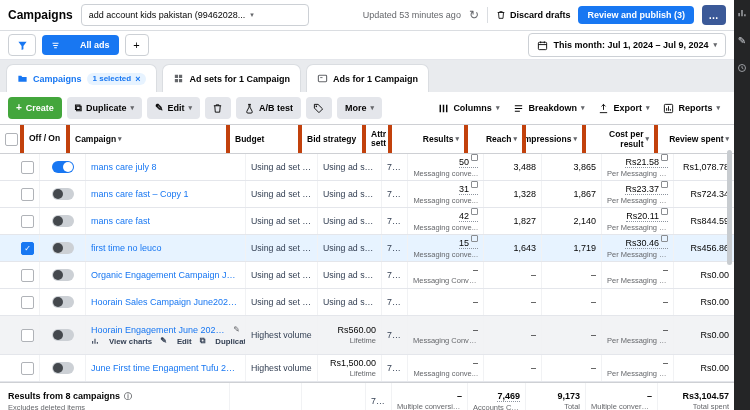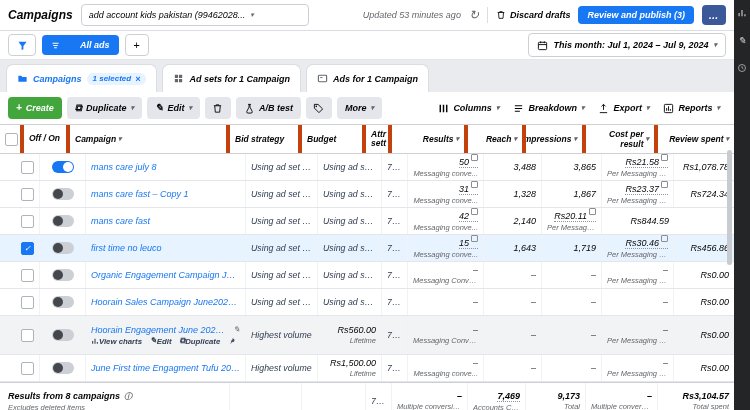--- a/index.html
+++ b/index.html
@@ -1,17 +1,17 @@
 <!DOCTYPE html>
 <html><head>
 <meta charset="utf-8">
 <style>
   html,body{margin:0;padding:0;}
   body{width:750px;height:410px;overflow:hidden;font-family:"Liberation Sans",sans-serif;background:#e4e6eb;position:relative;-webkit-font-smoothing:antialiased;}
-  .app{position:absolute;inset:0;display:flex;font-style:italic;}
+  .app{position:absolute;inset:0;display:flex;}
   .main{width:734px;display:flex;flex-direction:column;background:#fff;}
   .rail{width:16px;background:#242526;display:flex;flex-direction:column;align-items:center;padding-top:8px;gap:17px;color:#b0b3b8;}
   .rail .ric{display:flex;align-items:center;justify-content:center;cursor:pointer;}
   .rail .ric.pencil{font-size:10px;color:#d0d3d8;}
 
   
   .topbar{height:30px;display:flex;align-items:center;gap:8px;padding:0 8px;border-bottom:1px solid #dadde1;background:#fff;flex:none;}
   .page-title{font-size:12px;font-weight:bold;color:#050505;}
   .acct{height:20px;width:212px;border:1px solid #ccd0d5;border-radius:4px;display:flex;align-items:center;gap:5px;padding:0 7px;font-size:9px;color:#050505;cursor:pointer;}
   .acct .txt{overflow:hidden;white-space:nowrap;text-overflow:ellipsis;}
@@ -72,21 +72,21 @@
   .supbox{display:inline-block;width:5px;height:5px;border:1px solid #8a8d91;border-radius:1px;margin-left:2px;position:relative;top:-4px;flex:none;}
   .checkbox{width:11px;height:11px;border:1px solid #b0b3b8;border-radius:2px;background:#fff;cursor:pointer;flex:none;display:flex;align-items:center;justify-content:center;font-size:8px;color:#fff;}
   .checkbox.checked{background:#1877f2;border-color:#1877f2;}
   .toggle{width:22px;height:12px;border-radius:6px;background:#ccd0d5;position:relative;cursor:pointer;flex:none;}
   .toggle .knob{position:absolute;top:1px;left:1px;width:10px;height:10px;border-radius:50%;background:#44484d;}
   .toggle.on{background:#1877f2;}
   .toggle.on .knob{left:auto;right:1px;background:#fff;}
   .name-line{display:flex;align-items:center;gap:4px;overflow:hidden;}
   .name-edit{font-size:8px;color:#65676b;cursor:pointer;flex:none;}
   .row-actions{display:flex;align-items:center;gap:8px;margin-top:2px;font-size:7.8px;font-weight:bold;color:#344054;}
-  .act{display:flex;gap:0;cursor:pointer;}
+  .act{display:flex;gap:10px;cursor:pointer;}
   .act .glyph{font-size:8px;}
 
   
   .tfoot{display:grid;grid-template-columns:var(--cols);height:36px;border-top:1px solid #ced0d4;border-bottom:1px solid #e4e6eb;background:#fff;font-size:9px;flex:none;}
   .f-label{grid-column:1/4;display:flex;flex-direction:column;justify-content:center;padding:0 8px;border-right:1px solid #f1f2f4;}
   .f-title{font-size:9px;font-weight:bold;color:#050505;display:flex;gap:4px;}
   .info{font-size:8px;color:#65676b;cursor:pointer;}
   .fb{font-weight:bold;}
   .vscroll{position:absolute;right:18px;top:150px;width:5px;height:115px;background:#c8ccd0;border-radius:3px;z-index:5;cursor:pointer;}
   svg{display:block;}
@@ -272,24 +272,24 @@
       <div class="thead">
         <div class="th ctr">
             <span class="checkbox"></span>
           </div>
         <div class="th wrap">Off / On</div>
         <div class="th">
             <span>Campaign</span>
             <span class="caret">▾</span>
           </div>
         <div class="th">
+            <span>Budget</span>
+          </div>
+        <div class="th">
             <span>Bid strategy</span>
-          </div>
-        <div class="th">
-            <span>Budget</span>
           </div>
         <div class="th wrap">Attr sett</div>
         <div class="th num">
             <span>Results</span>
             <span class="caret">▾</span>
           </div>
         <div class="th num">
             <span>Reach</span>
             <span class="caret">▾</span>
           </div>
@@ -419,20 +419,23 @@
           </div>
         <div class="td">
             <span class="plain">7-...</span>
           </div>
         <div class="td num">
             <span class="val u">
               <span>42</span>
               <span class="supbox"></span>
             </span>
             <span class="note">Messaging conve...</span>
+          </div>
+        <div class="td num">
+            <span class="val">1,827</span>
           </div>
         <div class="td num">
             <span class="val">2,140</span>
           </div>
         <div class="td num">
             <span class="val u">
               <span>Rs20.11</span>
               <span class="supbox"></span>
             </span>
             <span class="note">Per Messaging C...</span>

